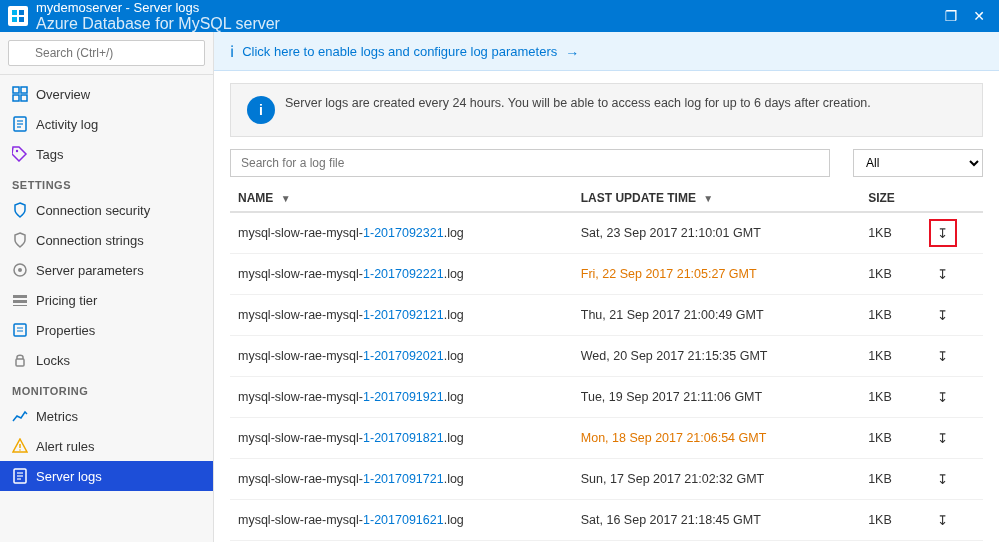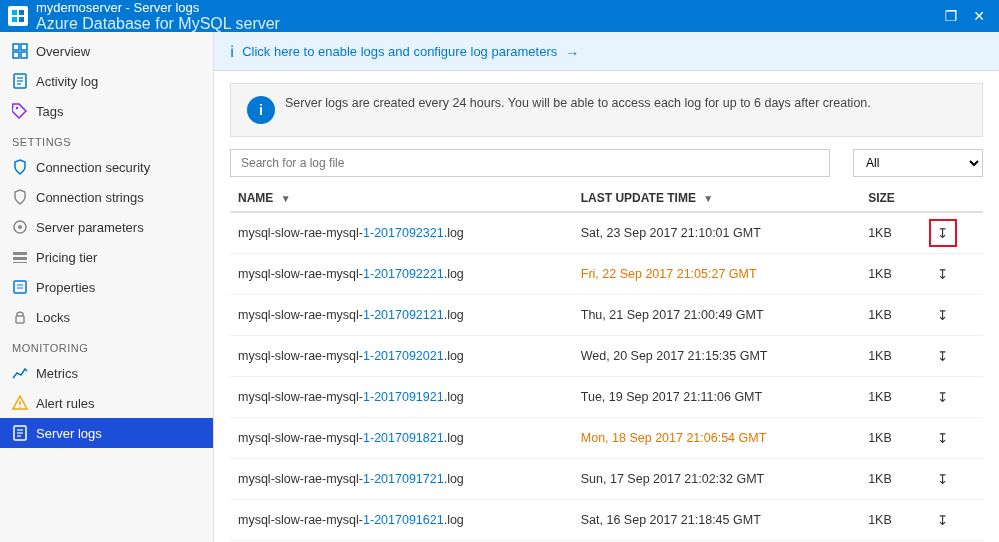--- a/index.html
+++ b/index.html
@@ -67,21 +67,21 @@
       cursor: pointer;
       gap: 8px;
       color: #333;
       font-size: 13px;
     }
     .nav-item.active { background: #1d4ed8; color: white; }
     .nav-item .icon { width: 16px; height: 16px; display: flex; align-items: center; justify-content: center; flex-shrink: 0; }
     .nav-section-label {
       padding: 10px 12px 4px 12px;
       font-size: 11px;
-      font-weight: 400;
+      font-weight: 700;
       color: #666;
       text-transform: uppercase;
       letter-spacing: 0.5px;
     }
 
     
     .icon-overview { color: #0078d4; }
     .icon-activity { color: #0078d4; }
 
     
@@ -234,20 +234,26 @@
   </div>
   <div class="titlebar-controls">
     <div class="titlebar-btn">❐</div>
     <div class="titlebar-btn">✕</div>
   </div>
 </div>
 
 <div class="main-layout">
 
   <div class="sidebar">
+    <div class="sidebar-search">
+      <div class="search-wrap">
+        <span class="search-icon-inner">🔍</span>
+        <input type="text" placeholder="Search (Ctrl+/)" style="">
+      </div>
+    </div>
     <div class="sidebar-nav">
 
       <div class="nav-item">
         <span class="icon icon-overview">
           <svg width="16" height="16" viewBox="0 0 16 16">
               <rect x="1" y="1" width="6" height="6" fill="none" stroke="#0078d4" stroke-width="1.5"></rect>
               <rect x="9" y="1" width="6" height="6" fill="none" stroke="#0078d4" stroke-width="1.5"></rect>
               <rect x="1" y="9" width="6" height="6" fill="none" stroke="#0078d4" stroke-width="1.5"></rect>
               <rect x="9" y="9" width="6" height="6" fill="none" stroke="#0078d4" stroke-width="1.5"></rect>
             </svg>

